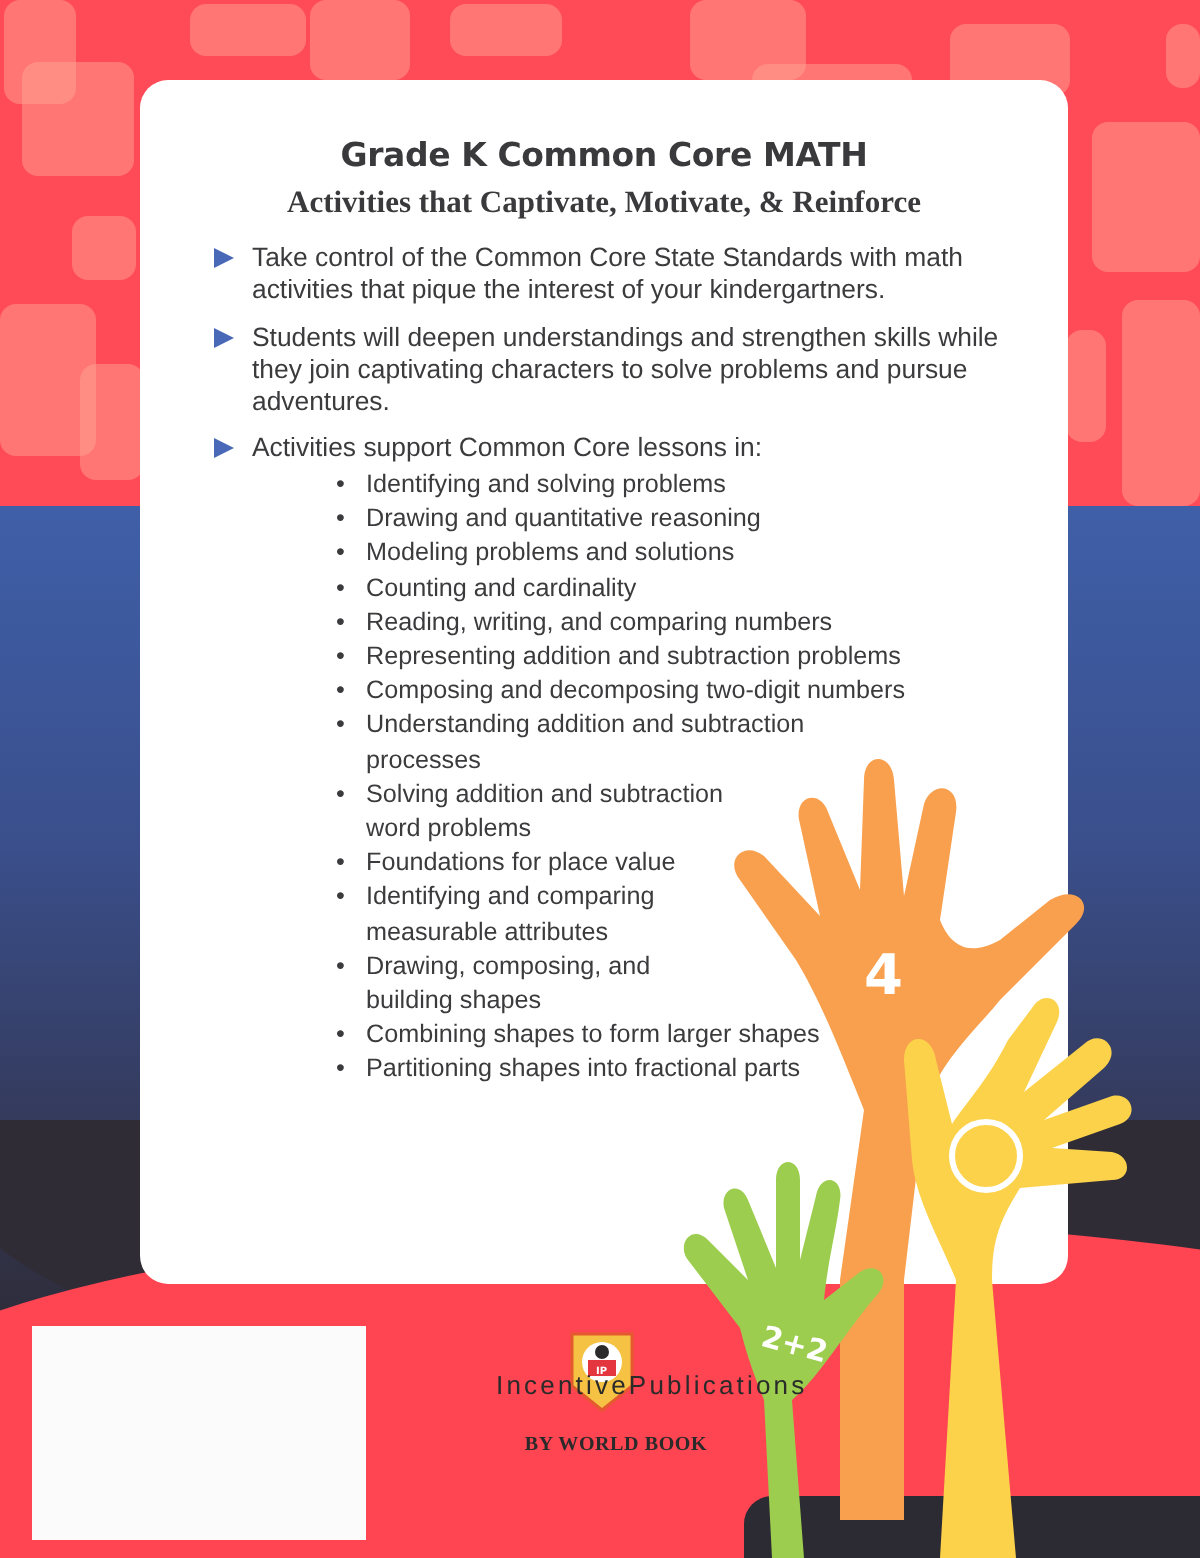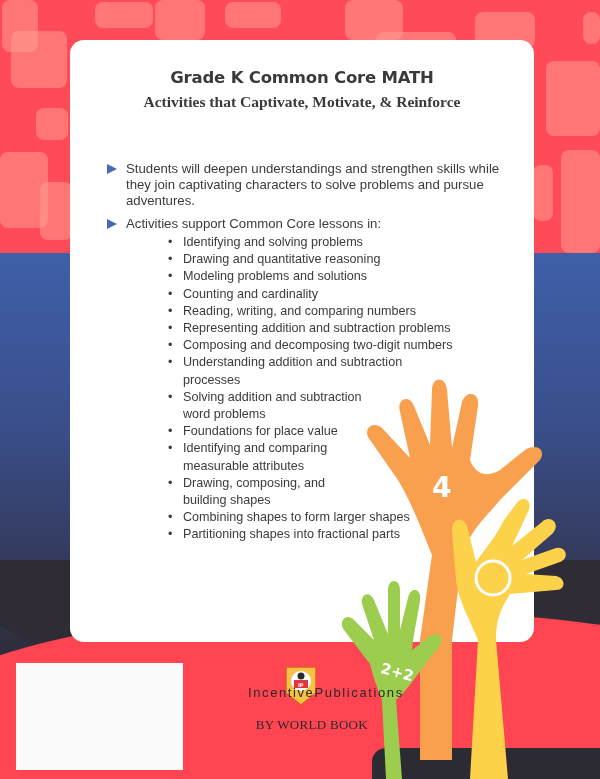--- a/index.html
+++ b/index.html
@@ -17,21 +17,21 @@
   .subtitle { position:absolute; left:70px; top:93px; width:464px; text-align:center; font-family:"Liberation Serif", serif; font-weight:bold; font-size:15.5px; color:#3a3a3c; }
   .para { position:absolute; left:126px; width:400px; font-size:13.2px; line-height:16px; color:#3b3b3d; }
   .tri { position:absolute; left:-19px; top:3px; width:0; height:0; border-top:5px solid transparent; border-bottom:5px solid transparent; border-left:10px solid #4a68b8; }
   .blist { position:absolute; left:168px; top:234px; width:290px; margin:0; padding:0; list-style:none; font-size:12.6px; line-height:17.2px; color:#3b3b3d; }
   .blist li { position:relative; padding-left:15px; margin:0; }
   .blist li::before { content:"•"; position:absolute; left:0; top:0; color:#3b3b3d; }
   .hands { position:absolute; left:0; top:0; width:600px; height:779px; pointer-events:none; }
   .label-box { position:absolute; left:16px; top:663px; width:167px; height:107px; background:#fbfbfb; }
   .pub-logo { position:absolute; left:283px; top:663px; width:36px; height:44px; }
   .pub-name { position:absolute; left:248px; top:685px; width:120px; text-align:center; font-size:13px; letter-spacing:1.6px; color:#2a2a2a; font-weight:normal; }
-  .pub-sub { position:absolute; left:248px; top:717px; width:120px; text-align:right; font-family:"Liberation Serif", serif; font-size:13px; font-weight:normal; color:#2a2a2a; letter-spacing:0.3px; }
+  .pub-sub { position:absolute; left:248px; top:717px; width:120px; text-align:center; font-family:"Liberation Serif", serif; font-size:10px; font-weight:bold; color:#2a2a2a; letter-spacing:0.3px; }
 </style>
 </head>
 <body>
 
 <div class="cover">
   <div class="top-band"></div>
 
   <div class="sq" style="left:2px;top:0;width:36px;height:52px;"></div>
   <div class="sq" style="left:11px;top:31px;width:56px;height:57px;"></div>
   <div class="sq" style="left:36px;top:108px;width:32px;height:32px;"></div>
@@ -51,20 +51,24 @@
   <div class="blue-band"></div>
   <div class="dark-wave"></div>
   <div class="red-wave"></div>
   <div class="bottom-dark"></div>
 
   <div class="panel"></div>
 
   <div class="title">Grade K Common Core MATH</div>
   <div class="subtitle">Activities that Captivate, Motivate, &amp; Reinforce</div>
 
+  <div class="para" style="top:121px;">
+    <span class="tri"></span>
+    <span>Take control of the Common Core State Standards with math activities that pique the interest of your kindergartners.</span>
+  </div>
   <div class="para" style="top:161px;">
     <span class="tri"></span>
     <span>Students will deepen understandings and strengthen skills while they join captivating characters to solve problems and pursue adventures.</span>
   </div>
   <div class="para" style="top:216px;">
     <span class="tri"></span>
     <span>Activities support Common Core lessons in:</span>
   </div>
 
   <ul class="blist">

